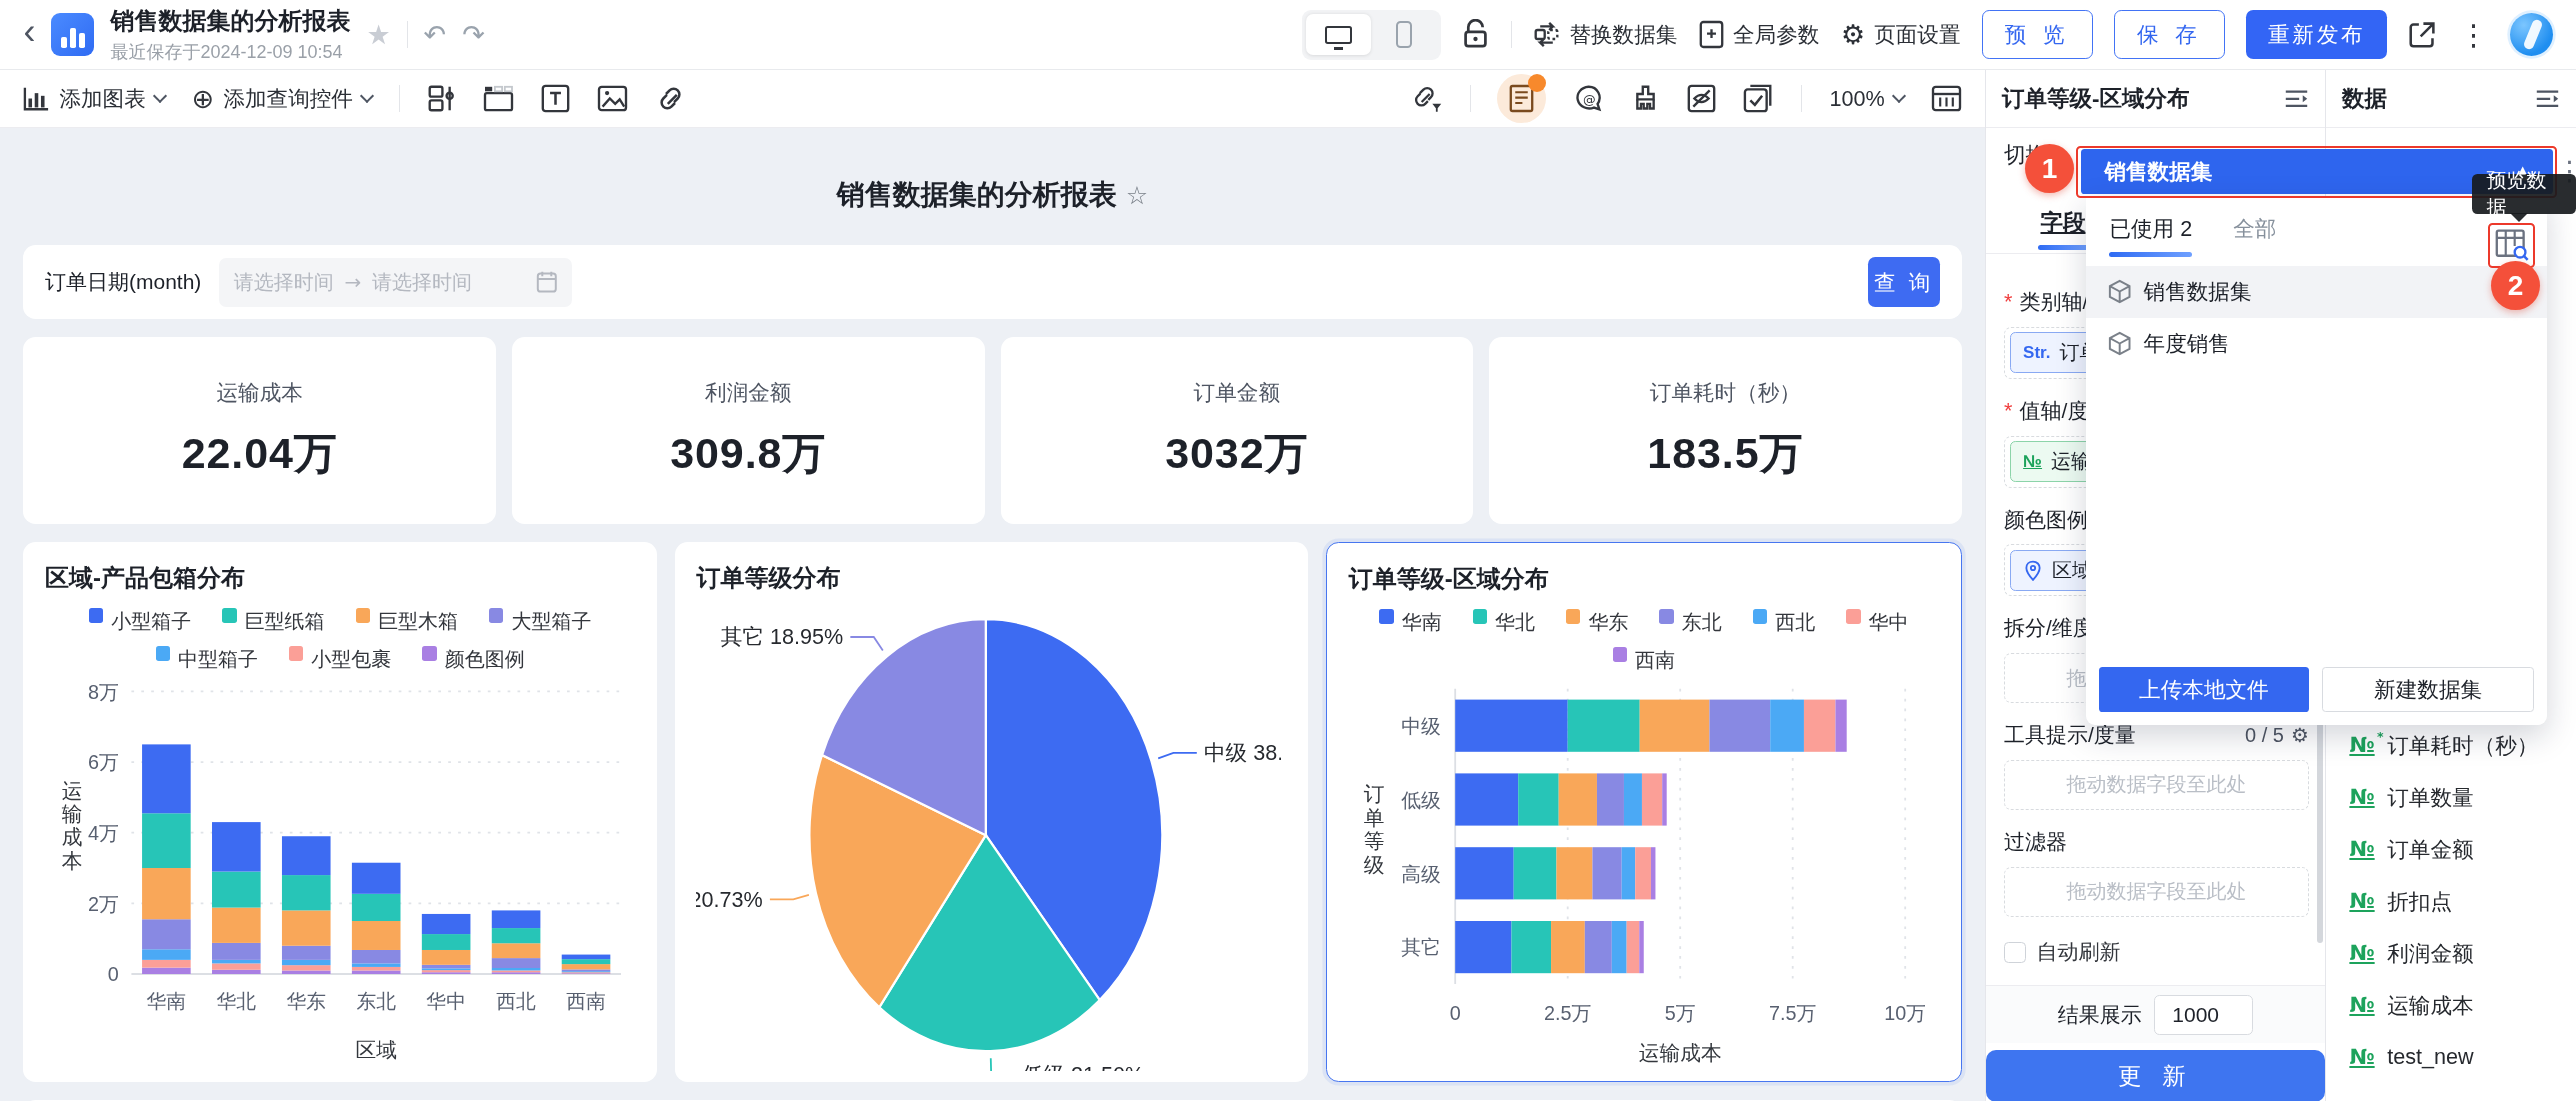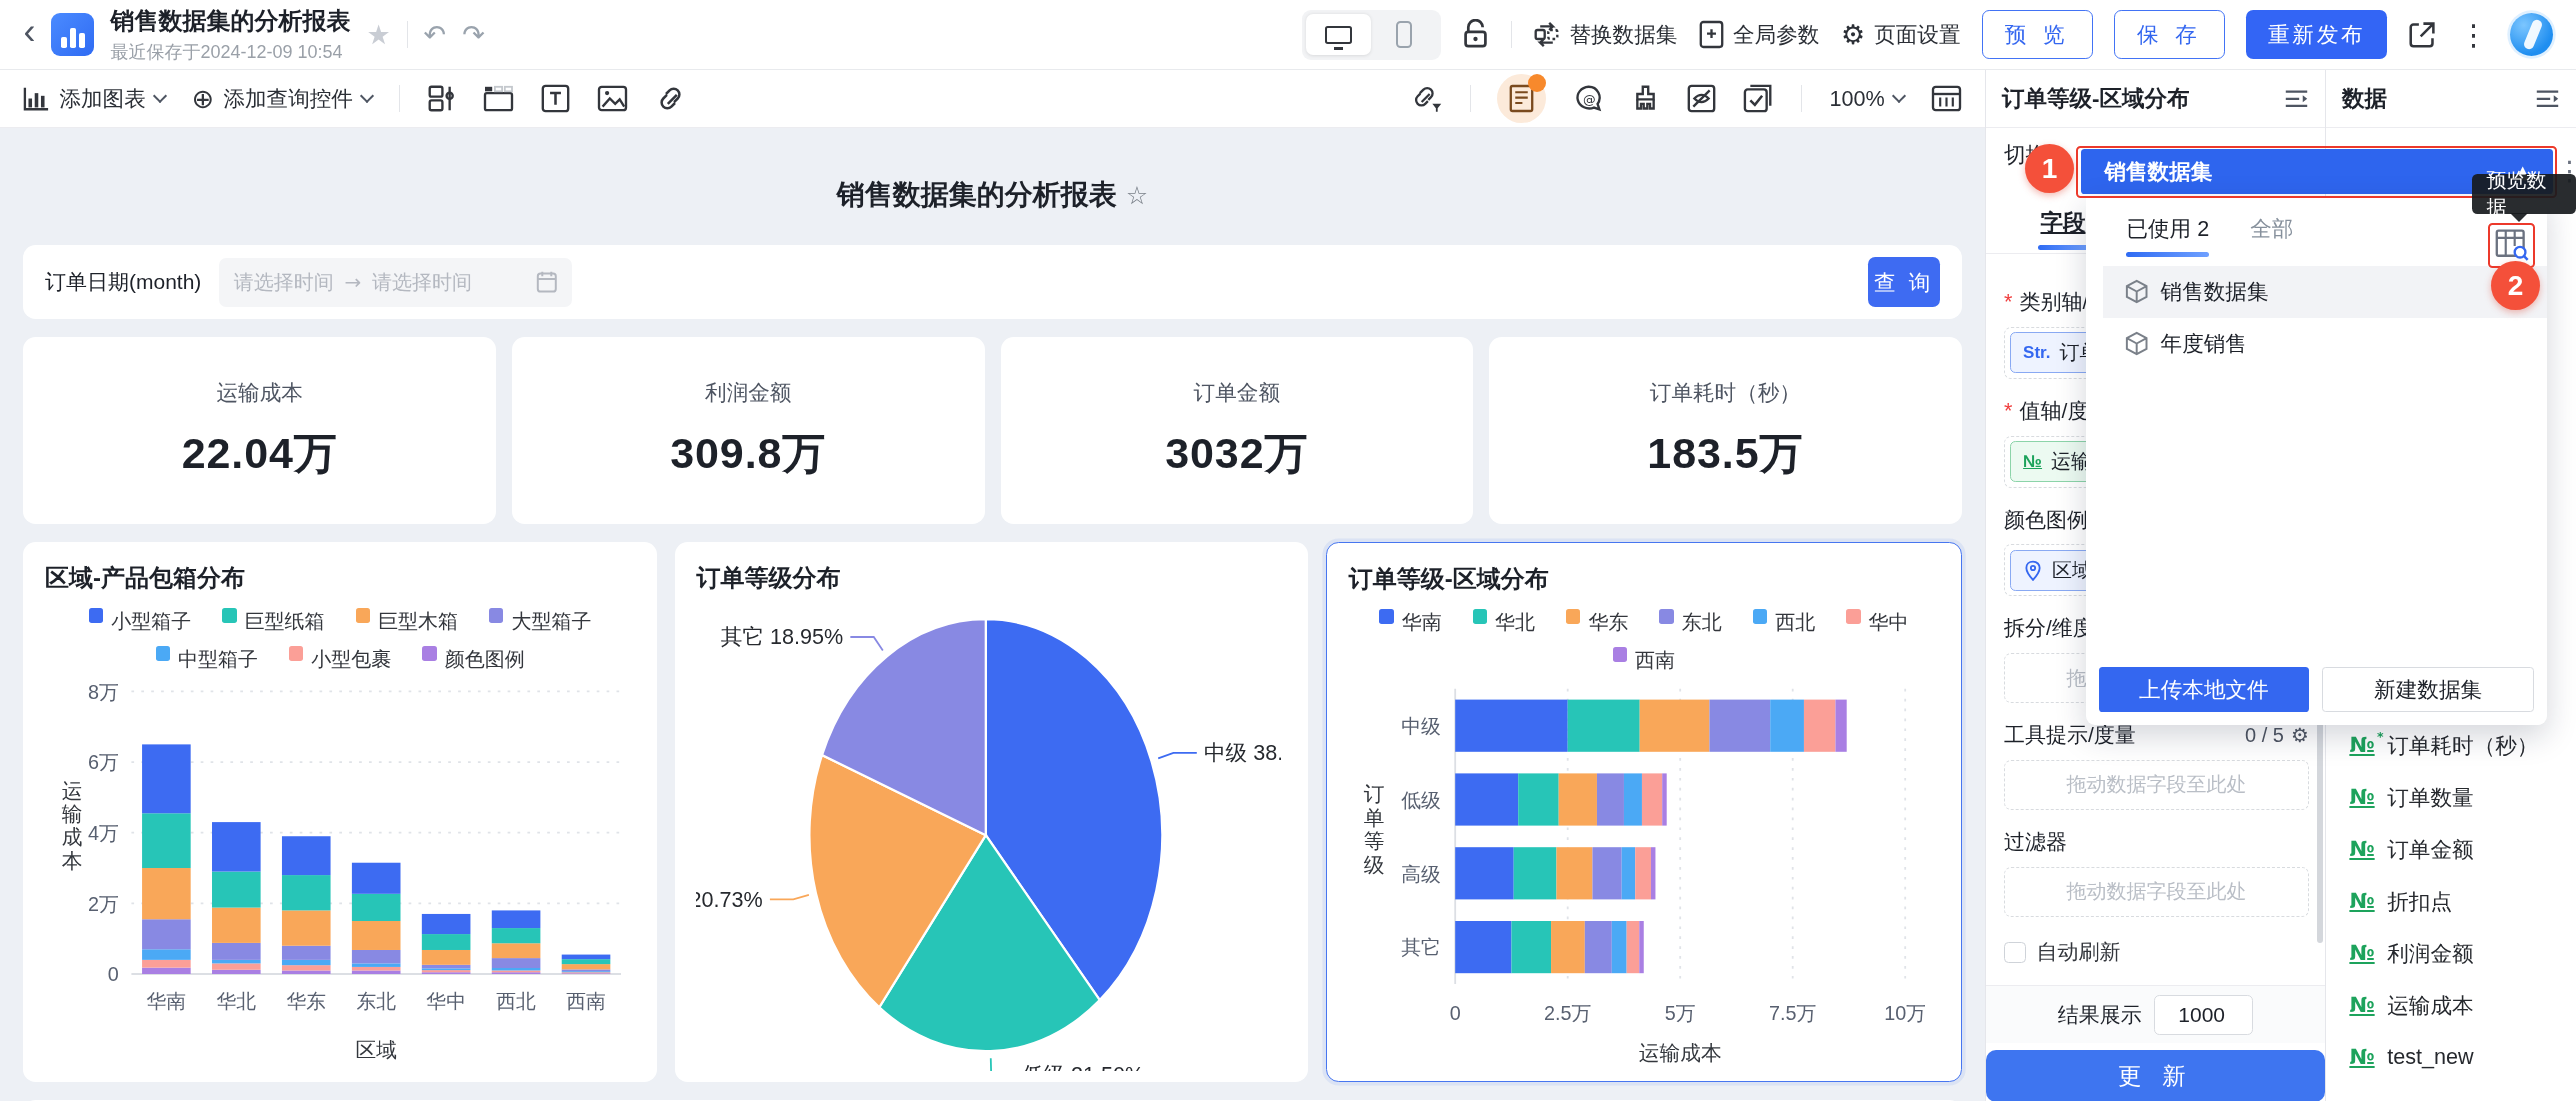--- a/index.html
+++ b/index.html
@@ -107,36 +107,36 @@
   .pill .ptype { font-size:17px; font-weight:700; }
   .pill.blue .ptype { color:#3467f0; }
   .pill.green .ptype { color:#1da35c; text-decoration:underline; }
   .dropbox { border:1.4px dashed #d8dbdf; border-radius:7.2px; height:50px; display:flex; align-items:center;
     justify-content:center; font-size:20px; color:#b9bec6; }
   .chk-row { display:flex; align-items:center; gap:10.8px; margin-top:21.6px; font-size:21px; color:#33363c; }
   .chk { width:21.6px; height:21.6px; border:1.8px solid #cfd3d9; border-radius:4.5px; background:#fff; }
   .result-row { position:absolute; bottom:59px; left:0; right:0; height:58px; border-top:0.9px solid #ececf0;
     display:flex; align-items:center; justify-content:center; gap:12.6px; font-size:21px; background:#fafbfc; }
   .result-row input { width:99px; height:40px; border:0.9px solid #d8dbe0; border-radius:5.4px; font-size:21px;
-    padding:0 23px; color:#1d2129; font-family:inherit; }
+    padding:0 17px; color:#1d2129; font-family:inherit; }
   .update-btn { position:absolute; bottom:0; left:0; right:0; height:52px; background:#3e75f0; color:#fff;
     font-size:23.4px; display:flex; align-items:center; justify-content:center; letter-spacing:7.2px; cursor:pointer;border-radius:10px; }
   .scroll-thumb { position:absolute; right:1.8px; top:576px; width:6.3px; height:297px; background:#d4d7dc; border-radius:3.6px; }
   .field-list { position:absolute; top:653px; left:23.4px; right:7.2px; display:flex; flex-direction:column; gap:8px; }
   .f-row { display:flex; align-items:center; gap:12.6px; height:44px; font-size:21.6px; color:#26292e; cursor:grab; }
   .f-ico { color:#1da35c; font-size:21px; font-weight:700; text-decoration:underline; font-family:"DejaVu Sans",sans-serif; position:relative; }
   .f-ico sup { font-size:12.6px; text-decoration:none; position:absolute; top:-3.6px; right:-9px; }
 
   
   .dd-select { position:absolute; left:2081px; top:79px; width:472px; height:45px; background:#2e65ee;
     border-radius:3.6px; display:flex; align-items:center; padding:0 23.4px; z-index:50; cursor:pointer; }
   .dd-select .sel-t { color:#fff; font-size:21.6px; font-weight:700; }
   .dd-select .caret-up { margin-left:auto; color:#fff; font-size:18px; font-family:"DejaVu Sans",sans-serif; }
   .dd-panel { position:absolute; left:2086px; top:126px; width:461px; height:529px; background:#fff;
-    border-radius:0 0 9px 9px; box-shadow:0 10.8px 31px rgba(15,26,58,.18); z-index:50;padding-left:17px; }
+    border-radius:0 0 9px 9px; box-shadow:0 10.8px 31px rgba(15,26,58,.18); z-index:50; }
   .dd-tabs { display:flex; gap:41px; padding:18px 23.4px 0; }
   .dd-tab { font-size:21.6px; color:#86909c; cursor:pointer; }
   .dd-tab.on { color:#1d2129; }
   .dd-tab .ul { height:4.5px; border-radius:2.7px; margin-top:9px; background:linear-gradient(90deg,#2f6bf3,#6fa0ff); }
   .dd-list { margin-top:9px; }
   .dd-item { height:52px; display:flex; align-items:center; gap:12.6px; padding:0 21.6px; font-size:21.6px; cursor:pointer; }
   .dd-item.hover { background:#f2f3f6; }
   .dd-buttons { position:absolute; bottom:12.6px; left:12.6px; right:12.6px; display:flex; gap:12.6px; }
   .dd-btn { flex:1; height:45px; border-radius:3.6px; font-size:21.6px; display:flex; align-items:center;
     justify-content:center; cursor:pointer; }

